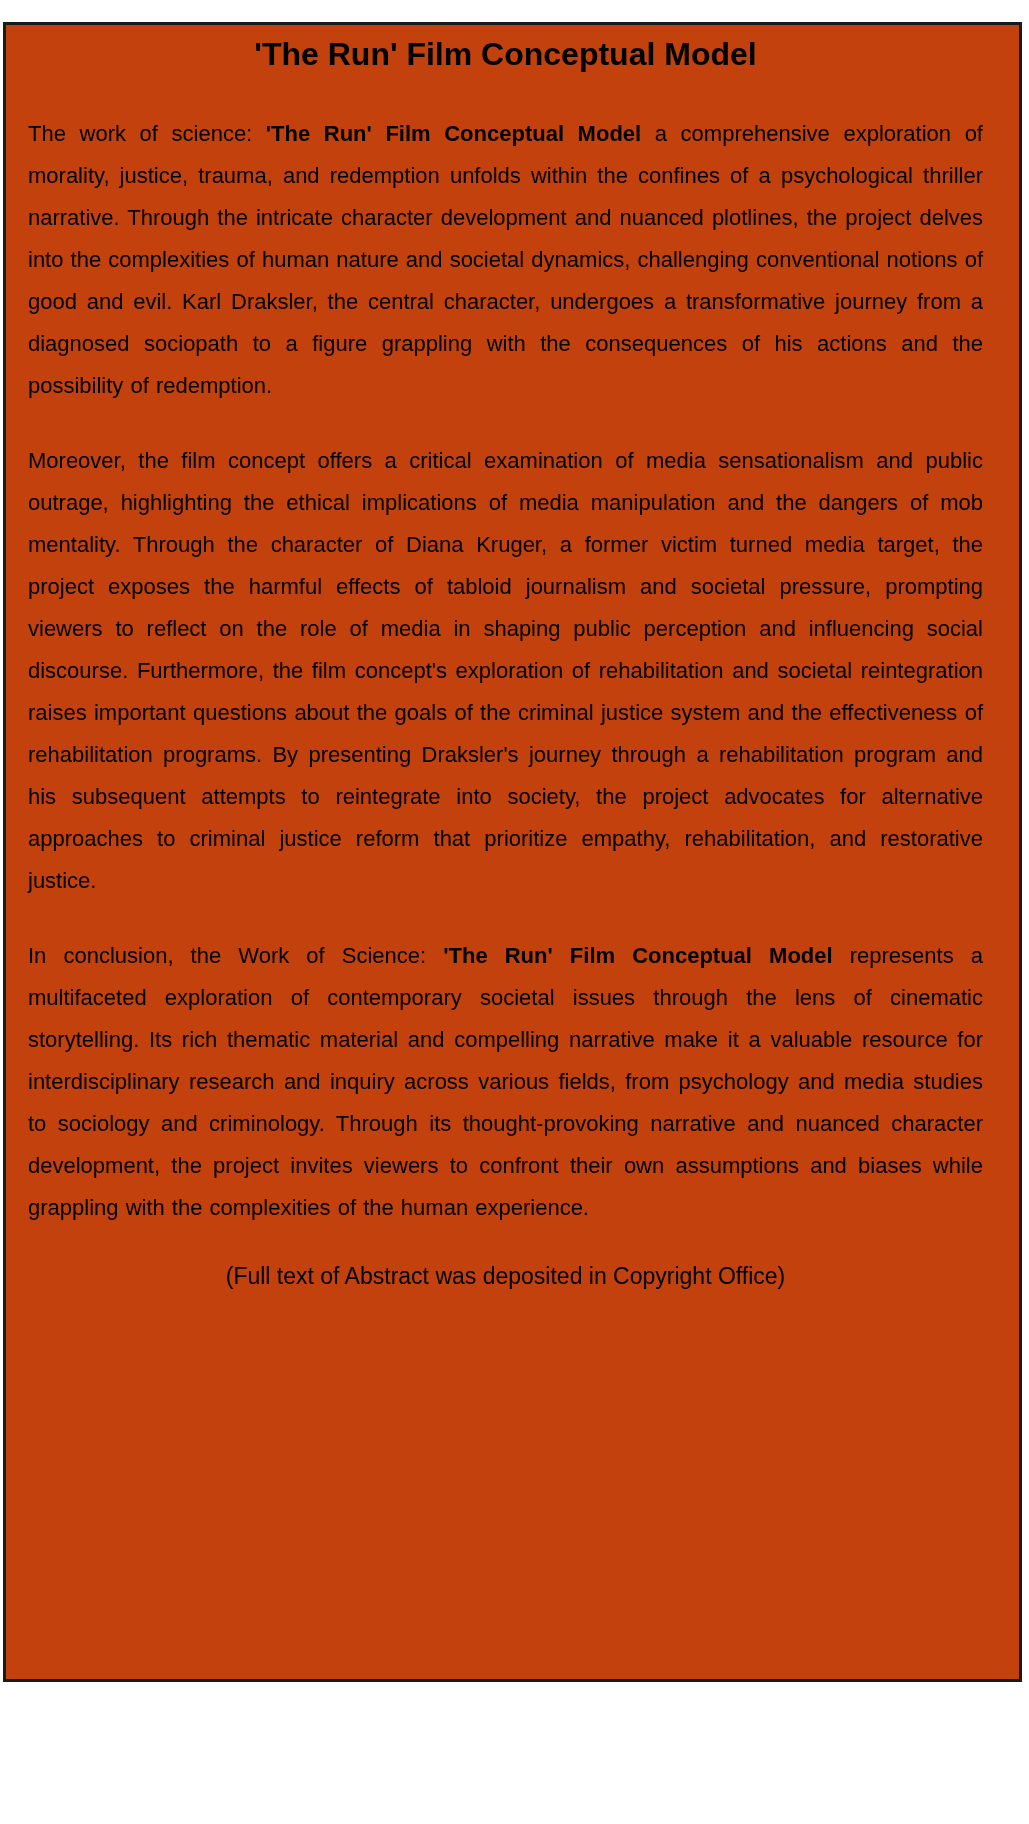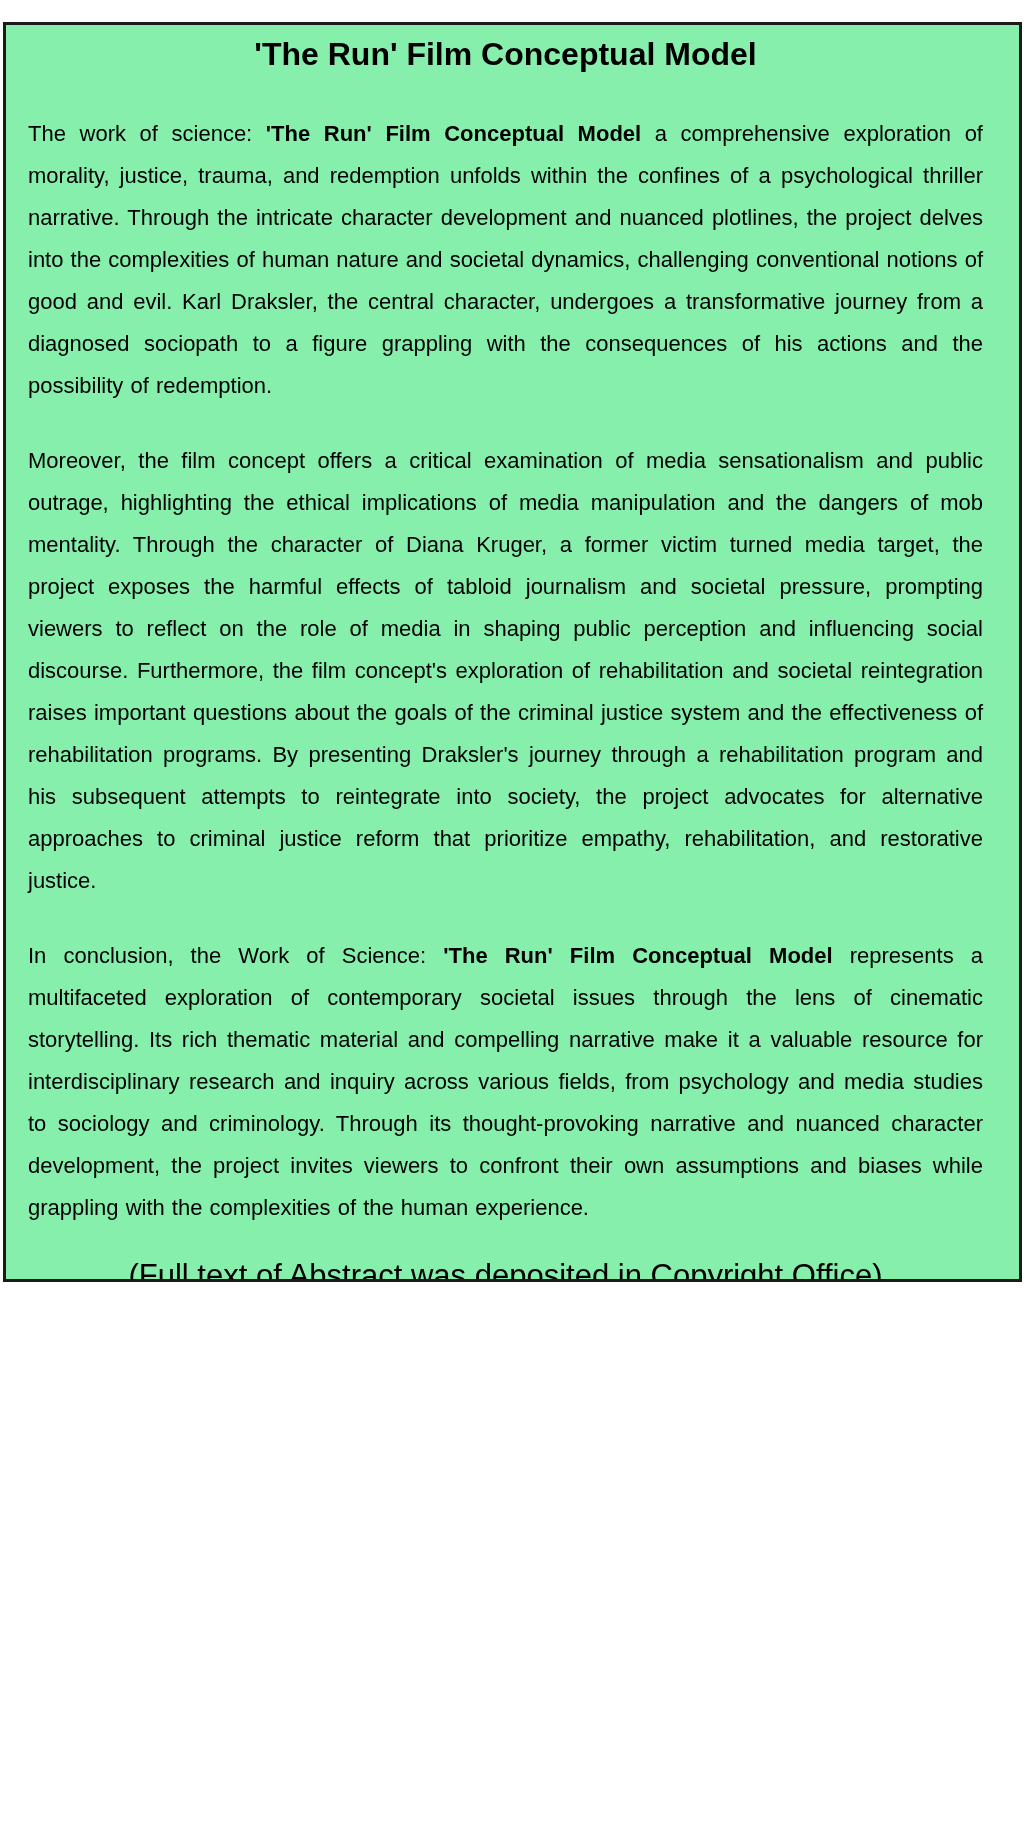--- a/index.html
+++ b/index.html
@@ -12,24 +12,24 @@
     height: 1824px;
     position: relative;
     font-family: "Liberation Sans", "DejaVu Sans", sans-serif;
     color: #000000;
   }
   .abstract-box {
     position: absolute;
     left: 3px;
     top: 22px;
     width: 1019px;
-    height: 1260px;
+    height: 1660px;
     box-sizing: border-box;
     border: 3px solid #1a1a1a;
-    background: #86efac;
+    background: #c2410c;
     padding: 8px 36px 10px 22px;
     overflow: hidden;
   }
   .doc-title {
     font-size: 32px;
     line-height: 42px;
     font-weight: bold;
     text-align: center;
     margin: 0 0 38px 0;
   }
@@ -40,21 +40,21 @@
     margin: 0 0 33px 0;
     word-spacing: 1px;
   }
   .doc-paragraph:last-of-type {
     margin-bottom: 4px;
   }
   .bold-inline {
     font-weight: bold;
   }
   .doc-footer {
-    font-size: 31px;
+    font-size: 23px;
     line-height: 42px;
     text-align: center;
     margin-top: 26px;
   }
 </style>
 </head>
 <body>
 
 <div class="abstract-box">
 

